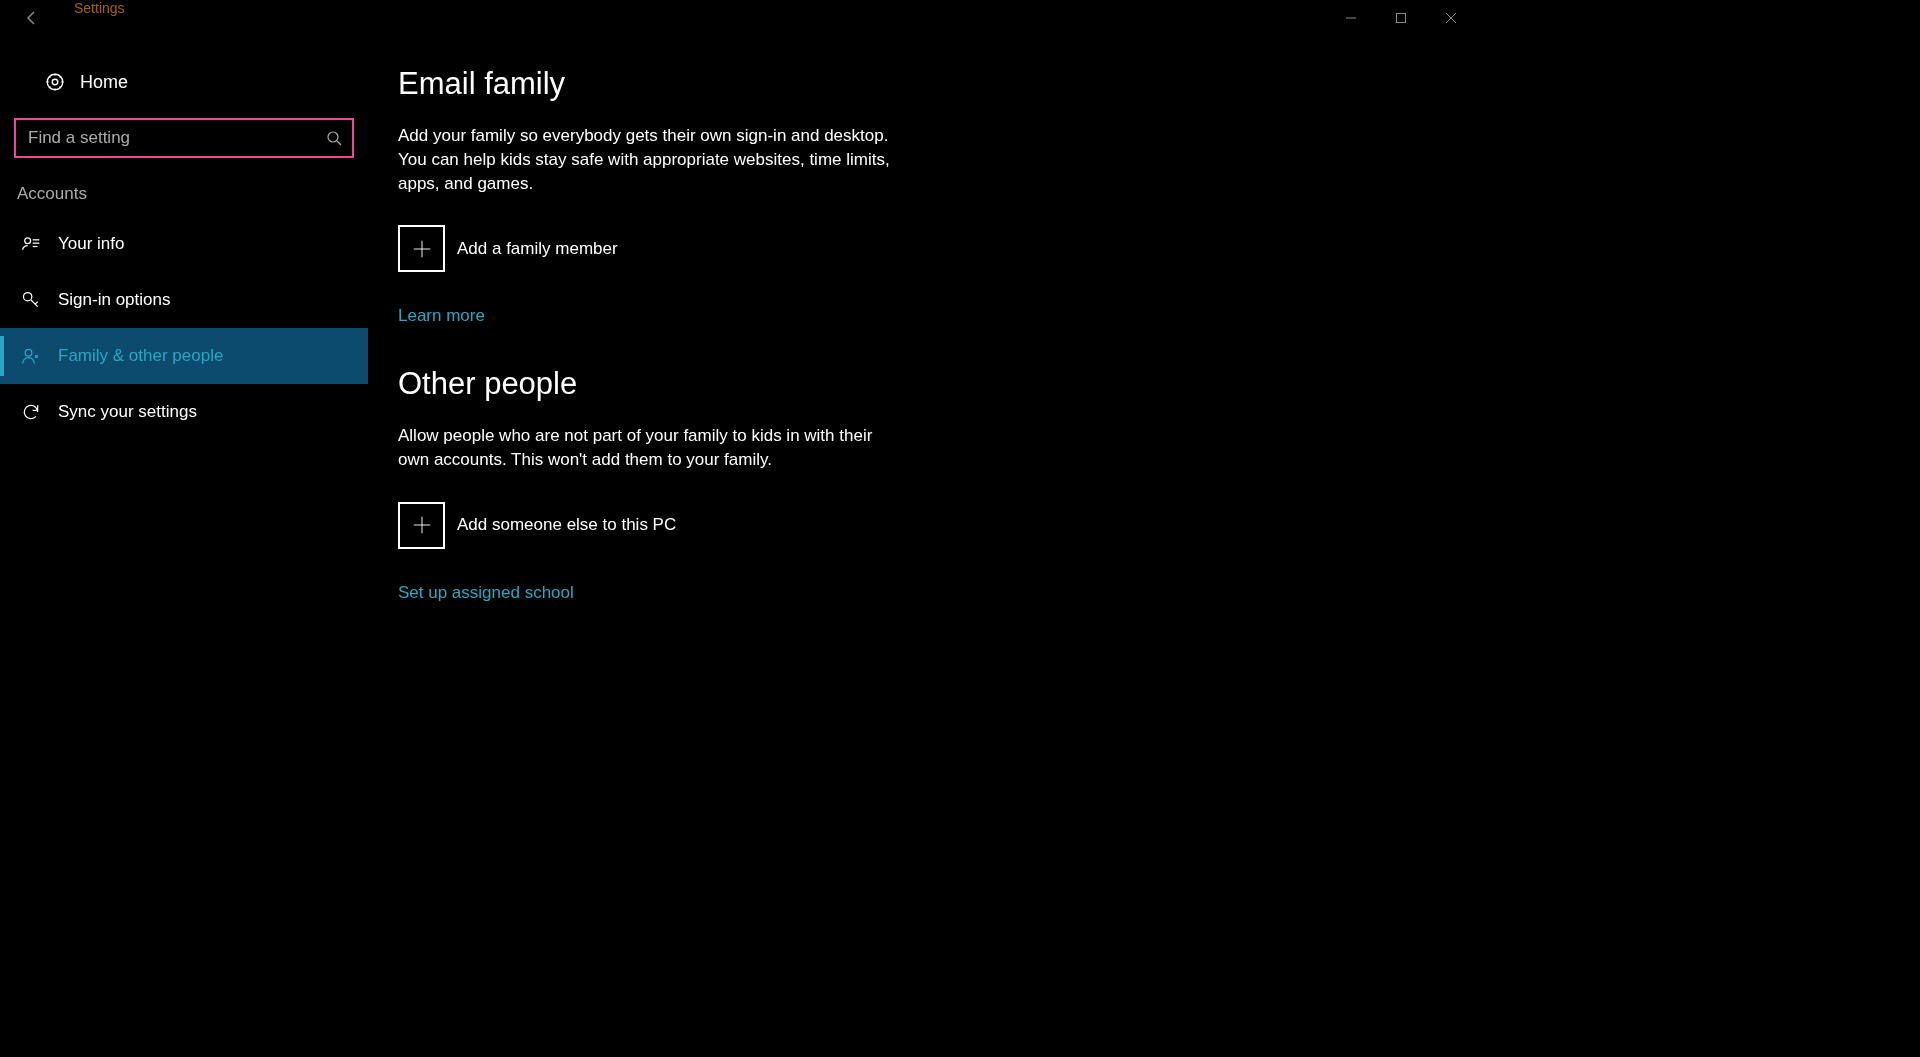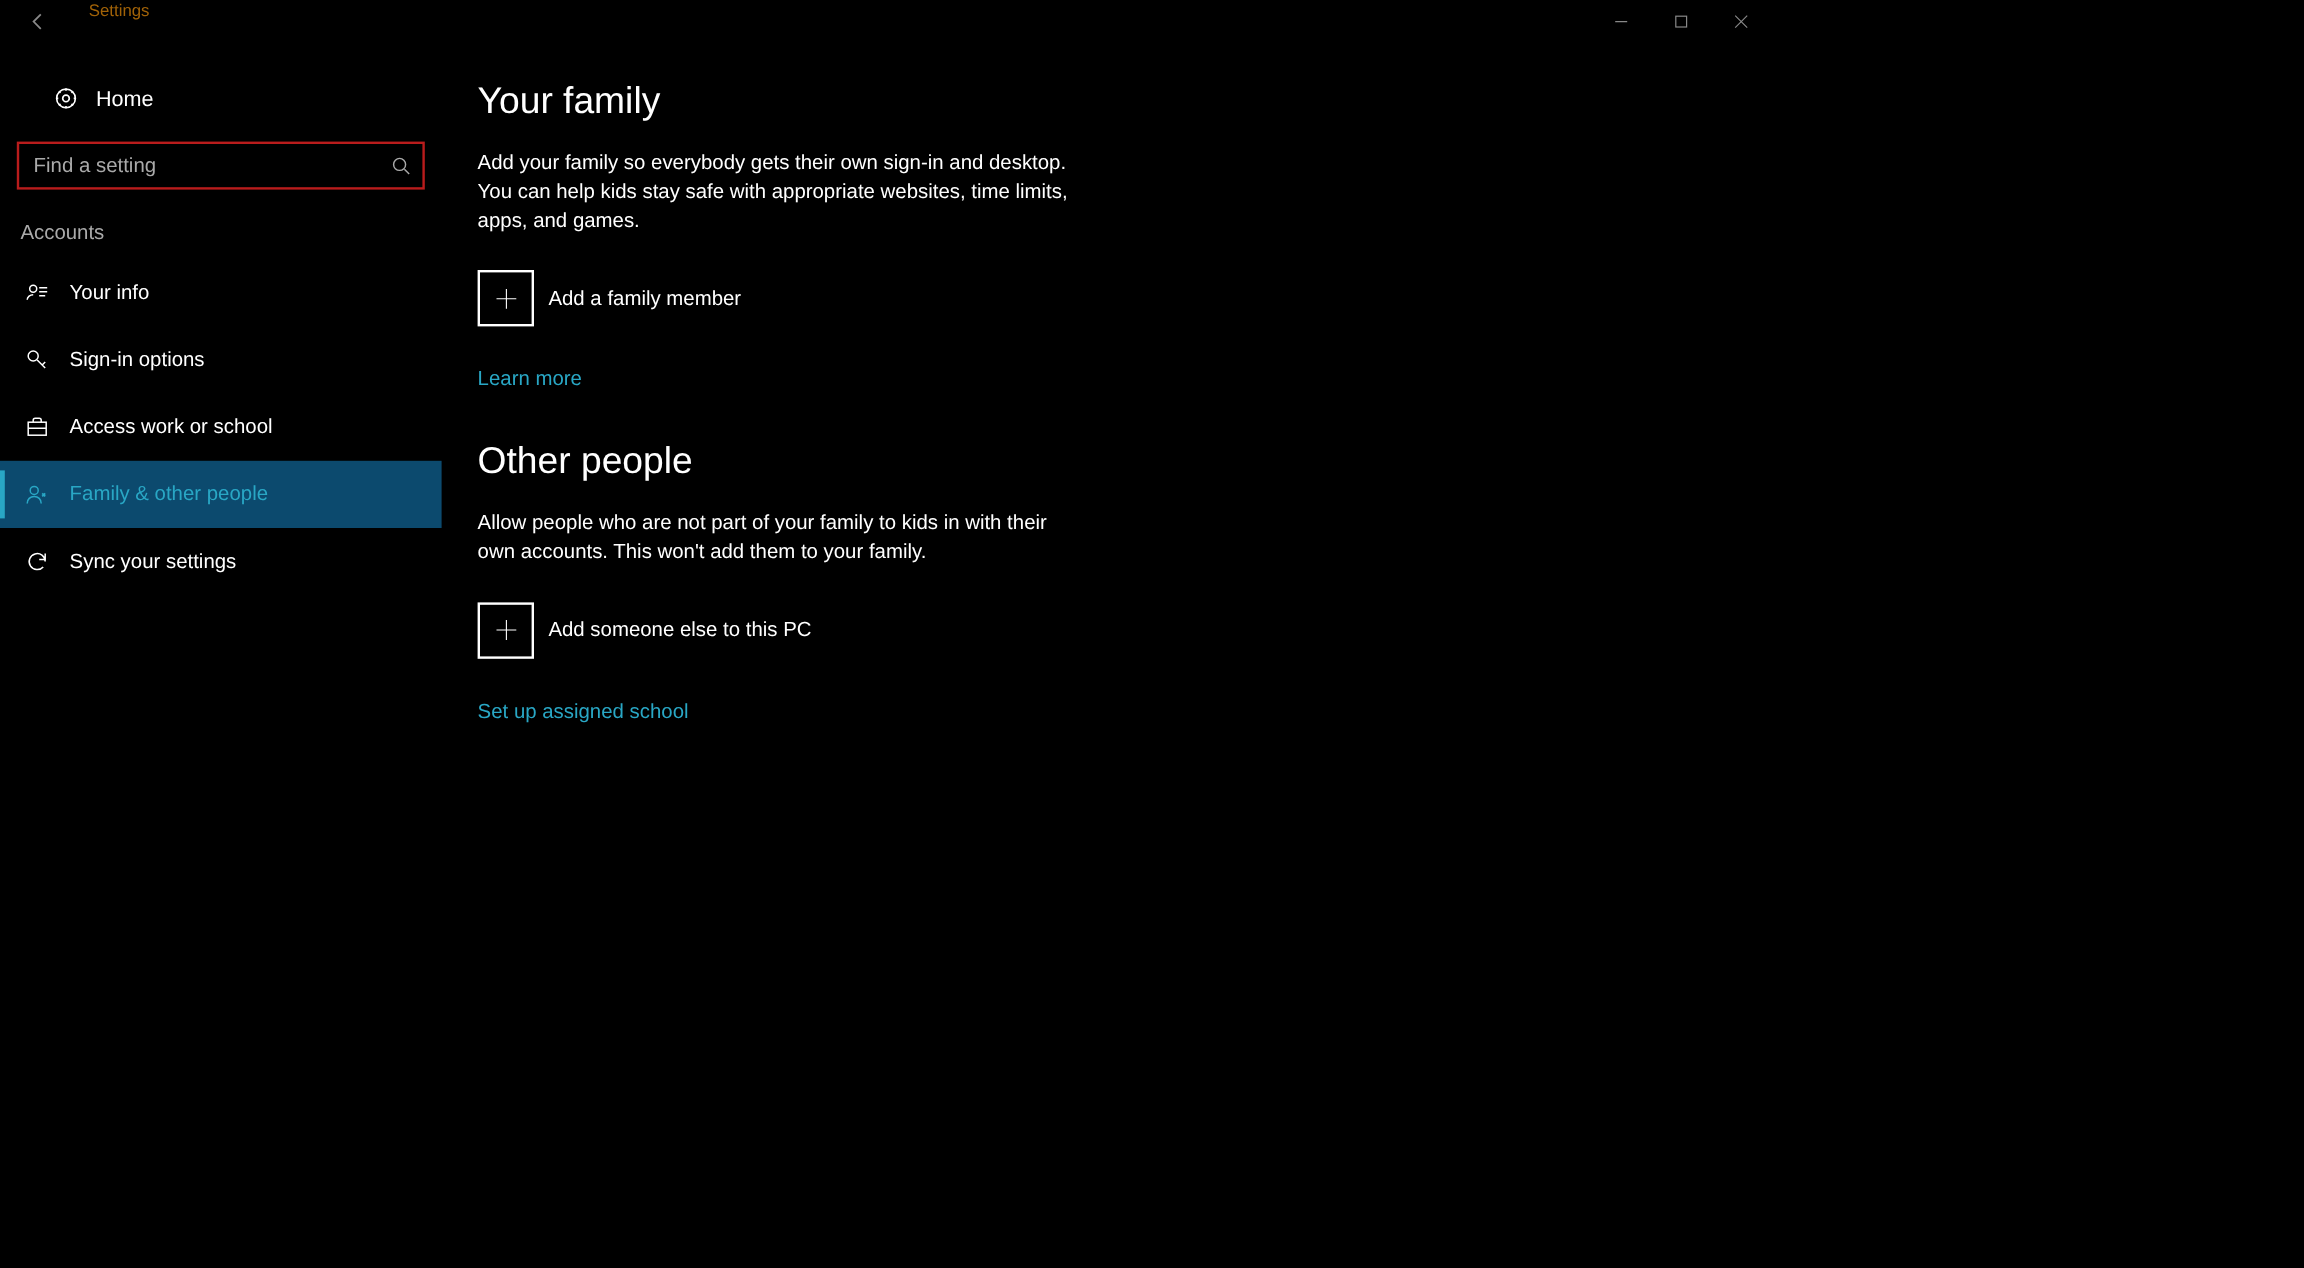--- a/index.html
+++ b/index.html
@@ -76,21 +76,21 @@
       margin-right: 14px;
     }
     .search {
       margin: 0 14px 26px 14px;
       position: relative;
     }
     .search input {
       width: 100%;
       height: 40px;
       background: #000;
-      border: 2px solid #b91c1c;
+      border: 2px solid #ec4899;
       padding: 0 40px 0 12px;
       font-size: 17px;
       color: #fff;
       font-weight: 300;
       outline: none;
     }
     .search input::placeholder {
       color: #aaa;
     }
     .search .search-icon {
@@ -246,29 +246,20 @@
     <div class="nav-item">
       <span class="icon">
         <svg width="20" height="20" viewBox="0 0 24 24" stroke="currentColor" stroke-width="1.5" fill="none">
           <circle cx="8" cy="8" r="5"></circle>
           <path d="M12 12l8 8M17 17l3-3"></path>
         </svg>
       </span>
       <span>Sign-in options</span>
     </div>
 
-    <div class="nav-item">
-      <span class="icon">
-        <svg width="20" height="20" viewBox="0 0 24 24" stroke="currentColor" stroke-width="1.5" fill="none">
-          <rect x="3" y="7" width="18" height="13"></rect>
-          <path d="M8 7V5a2 2 0 012-2h4a2 2 0 012 2v2M3 13h18"></path>
-        </svg>
-      </span>
-      <span>Access work or school</span>
-    </div>
 
     <div class="nav-item active">
       <span class="icon">
         <svg width="20" height="20" viewBox="0 0 24 24" stroke="currentColor" stroke-width="1.5" fill="none">
           <circle cx="9" cy="8" r="4"></circle>
           <path d="M2 21c0-4 3-7 7-7s7 3 7 7"></path>
           <path d="M17 11l3 3M20 11l-3 3" stroke-width="1.8"></path>
         </svg>
       </span>
       <span>Family &amp; other people</span>
@@ -278,21 +269,21 @@
       <span class="icon">
         <svg width="20" height="20" viewBox="0 0 24 24" stroke="currentColor" stroke-width="1.5" fill="none">
           <path d="M20 12a8 8 0 10-2 5.3M20 4v6h-6"></path>
         </svg>
       </span>
       <span>Sync your settings</span>
     </div>
   </div>
 
   <div class="main">
-    <h1 class="section-heading">Your family</h1>
+    <h1 class="section-heading">Email family</h1>
     <p class="section-desc">Add your family so everybody gets their own sign-in and desktop. You can help kids stay safe with appropriate websites, time limits, apps, and games.</p>
     <div class="add-row">
       <div class="plus-box">
         <svg width="22" height="22" viewBox="0 0 24 24" stroke="#fff" stroke-width="1" fill="none">
           <line x1="12" y1="3" x2="12" y2="21"></line>
           <line x1="3" y1="12" x2="21" y2="12"></line>
         </svg>
       </div>
       <span class="add-label">Add a family member</span>
     </div>

